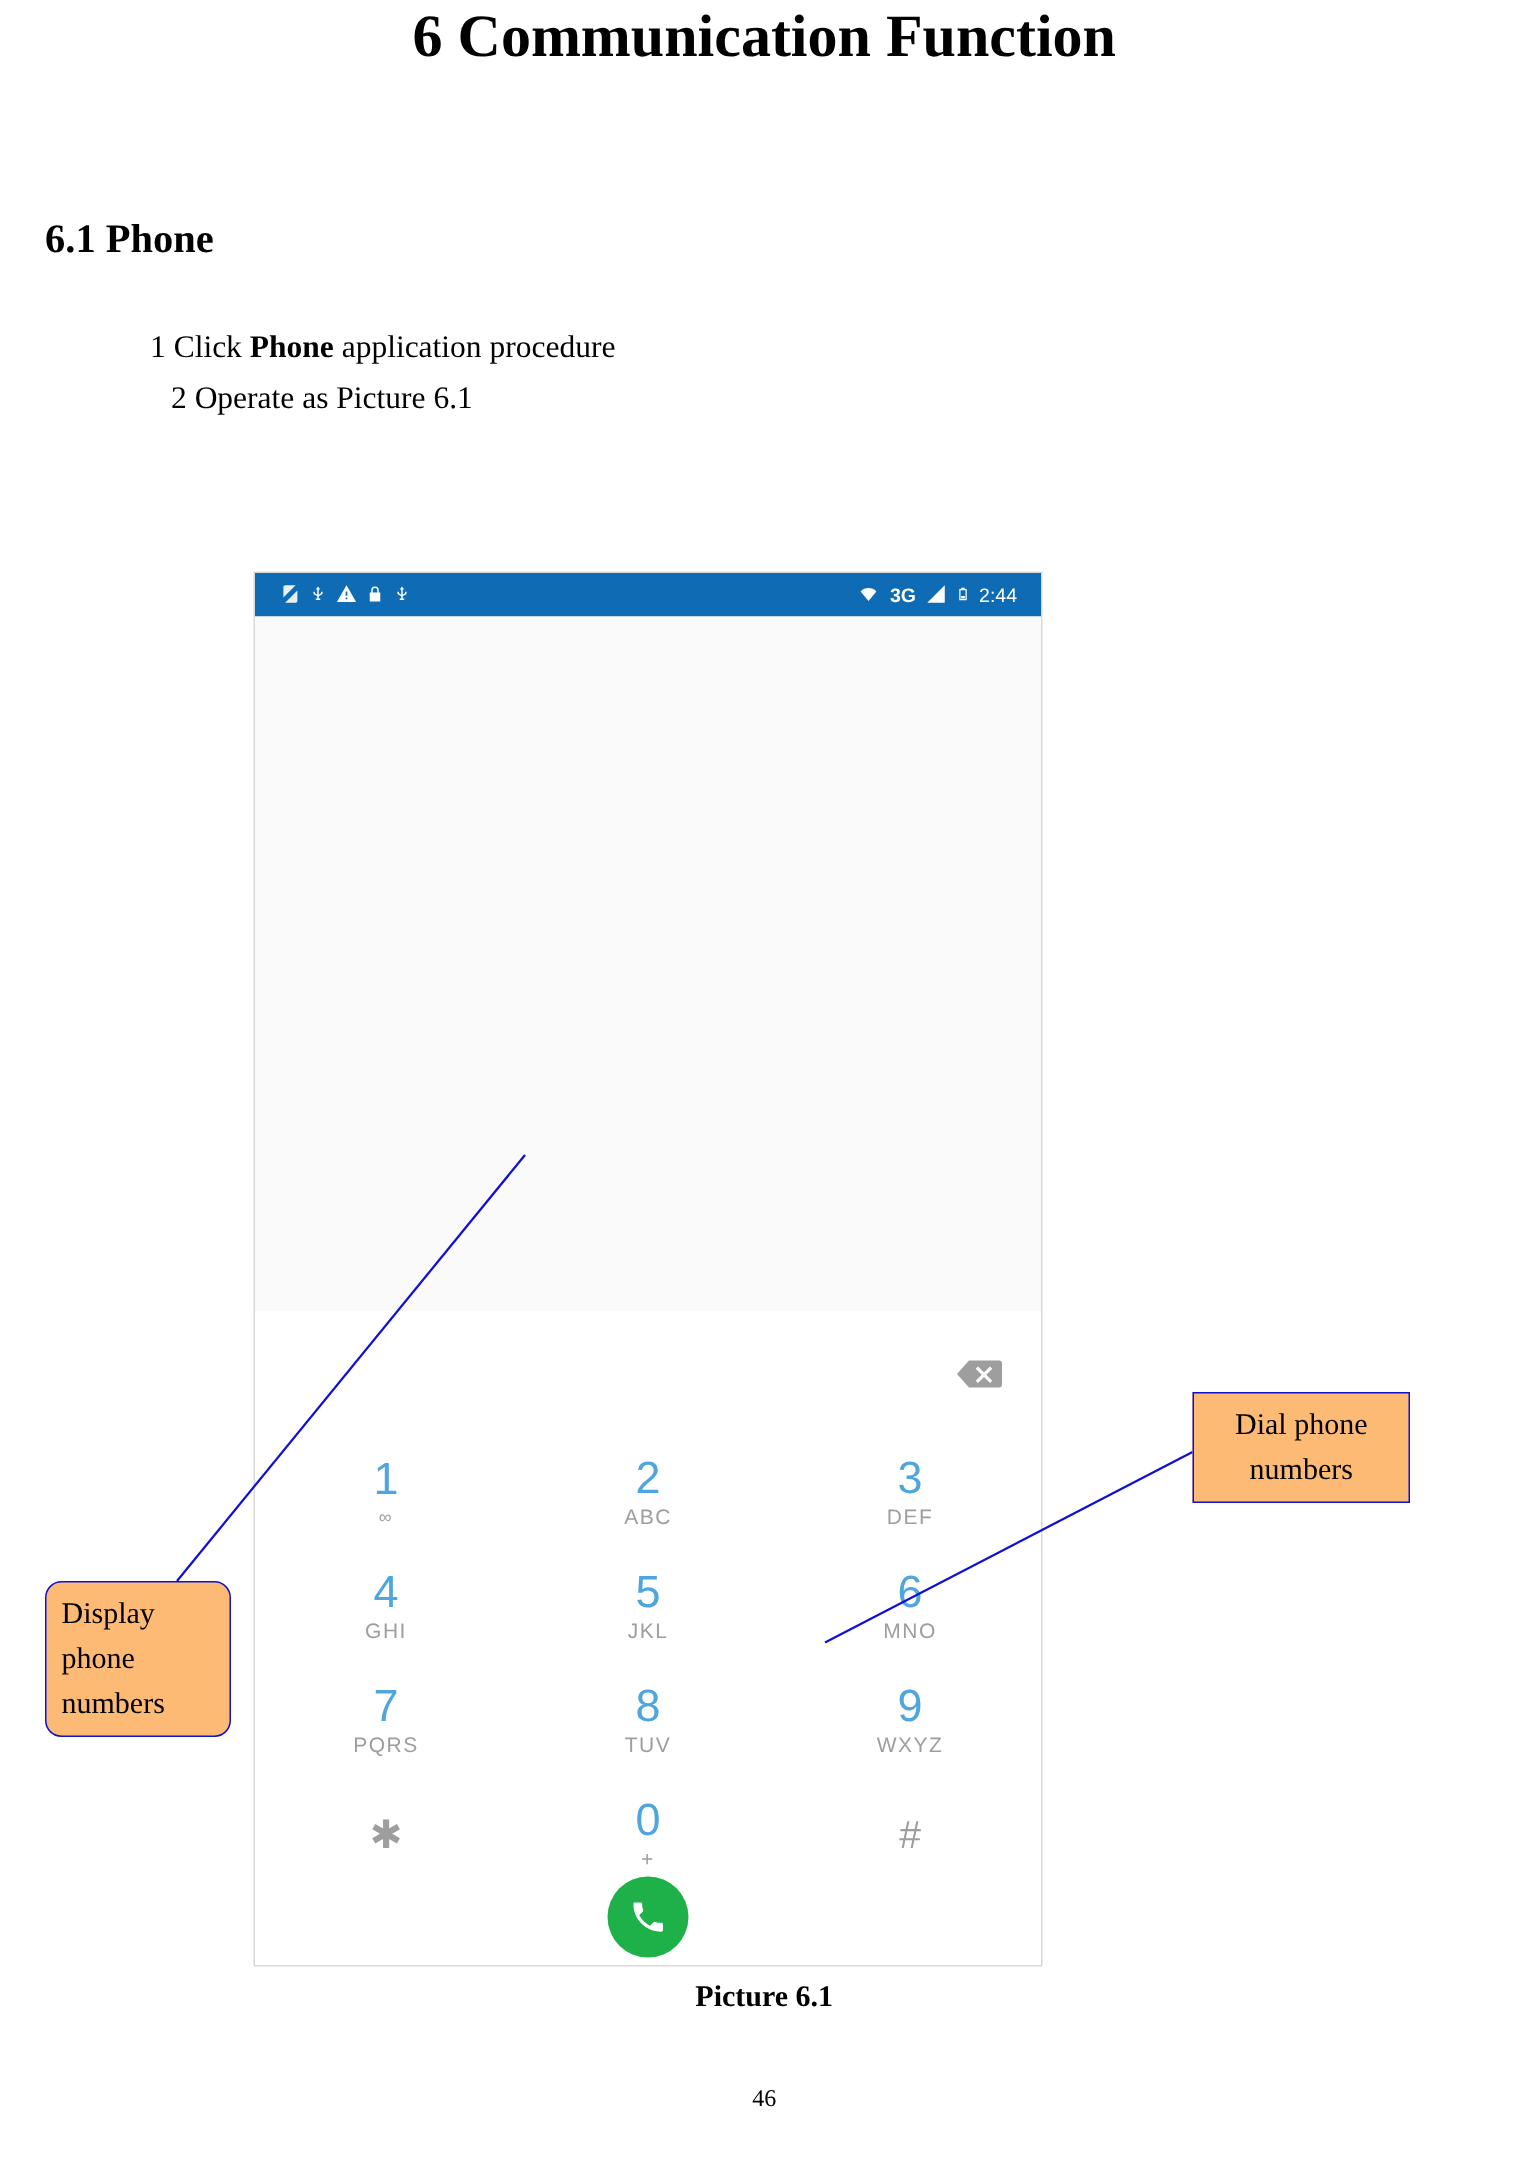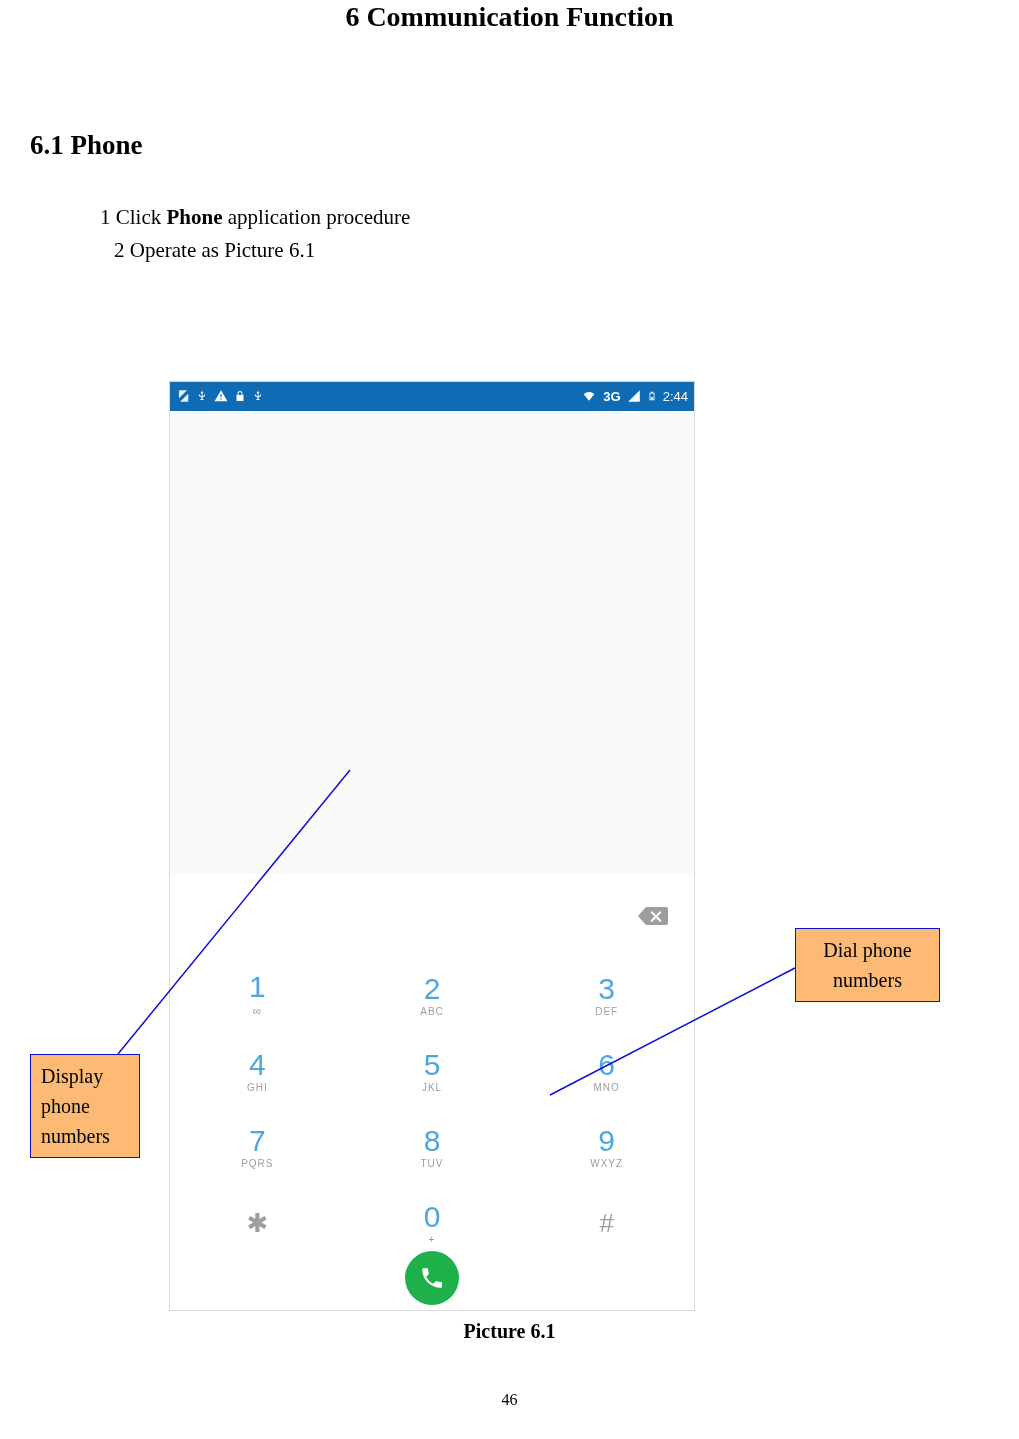--- a/index.html
+++ b/index.html
@@ -6,21 +6,21 @@
   body {
     width: 1019px;
     height: 1439px;
     background: #fff;
     font-family: "Times New Roman", serif;
     position: relative;
     padding: 0;
   }
   .page-title {
     text-align: center;
-    font-size: 28px;
+    font-size: 40px;
     font-weight: bold;
     margin-top: 0;
     padding-top: 0;
     line-height: 1.2;
   }
   .section-title {
     font-size: 27px;
     font-weight: bold;
     margin: 96px 0 0 30px;
   }
@@ -42,21 +42,21 @@
     background: #fff;
     overflow: hidden;
   }
   .status-bar {
     height: 29px;
     background: #0f6cb4;
     color: #fff;
     display: flex;
     align-items: center;
     justify-content: space-between;
-    padding: 0 6px;
+    padding: 0 16px;
     font-size: 13px;
     font-family: Arial, sans-serif;
   }
   .status-left, .status-right { display: flex; align-items: center; gap: 6px; }
   .status-left span, .status-right span { display: inline-block; line-height: 1; }
   .content-area {
     height: 463px;
     background: #fafafa;
   }
   .input-row {
@@ -74,21 +74,21 @@
   .dial-row { display: flex; height: 76px; }
   .dial-key {
     flex: 1;
     display: flex;
     flex-direction: column;
     align-items: center;
     justify-content: center;
     font-family: Arial, sans-serif;
   }
   .dial-num { font-size: 30px; color: #4fa6df; font-weight: 300; line-height: 1; }
-  .dial-sub { font-size: 10px; color: #9e9e9e; letter-spacing: 1px; margin-top: 2px; }
+  .dial-sub { font-size: 14px; color: #9e9e9e; letter-spacing: 1px; margin-top: 2px; }
   .dial-sub.voicemail { font-size: 12px; }
   .dial-sym { font-size: 26px; color: #9e9e9e; }
   .call-btn-row {
     height: 60px;
     display: flex;
     align-items: flex-start;
     justify-content: center;
     padding-top: 0;
   }
   .call-btn {
@@ -116,21 +116,22 @@
   .callout {
     position: absolute;
     border: 1.5px solid #1010d0;
     background: #fdba74;
     font-size: 20px;
     padding: 6px 10px;
     line-height: 1.5;
   }
   .callout-left {
     left: 30px; top: 1054px;
-    width: 110px;
+    width: 124px;
+    border-radius: 11px;
   }
   .callout-right {
     left: 795px; top: 928px;
     width: 145px;
     text-align: center;
   }
   svg.leader { position: absolute; top: 0; left: 0; pointer-events: none; }
 </style>
 </head>
 <body>

